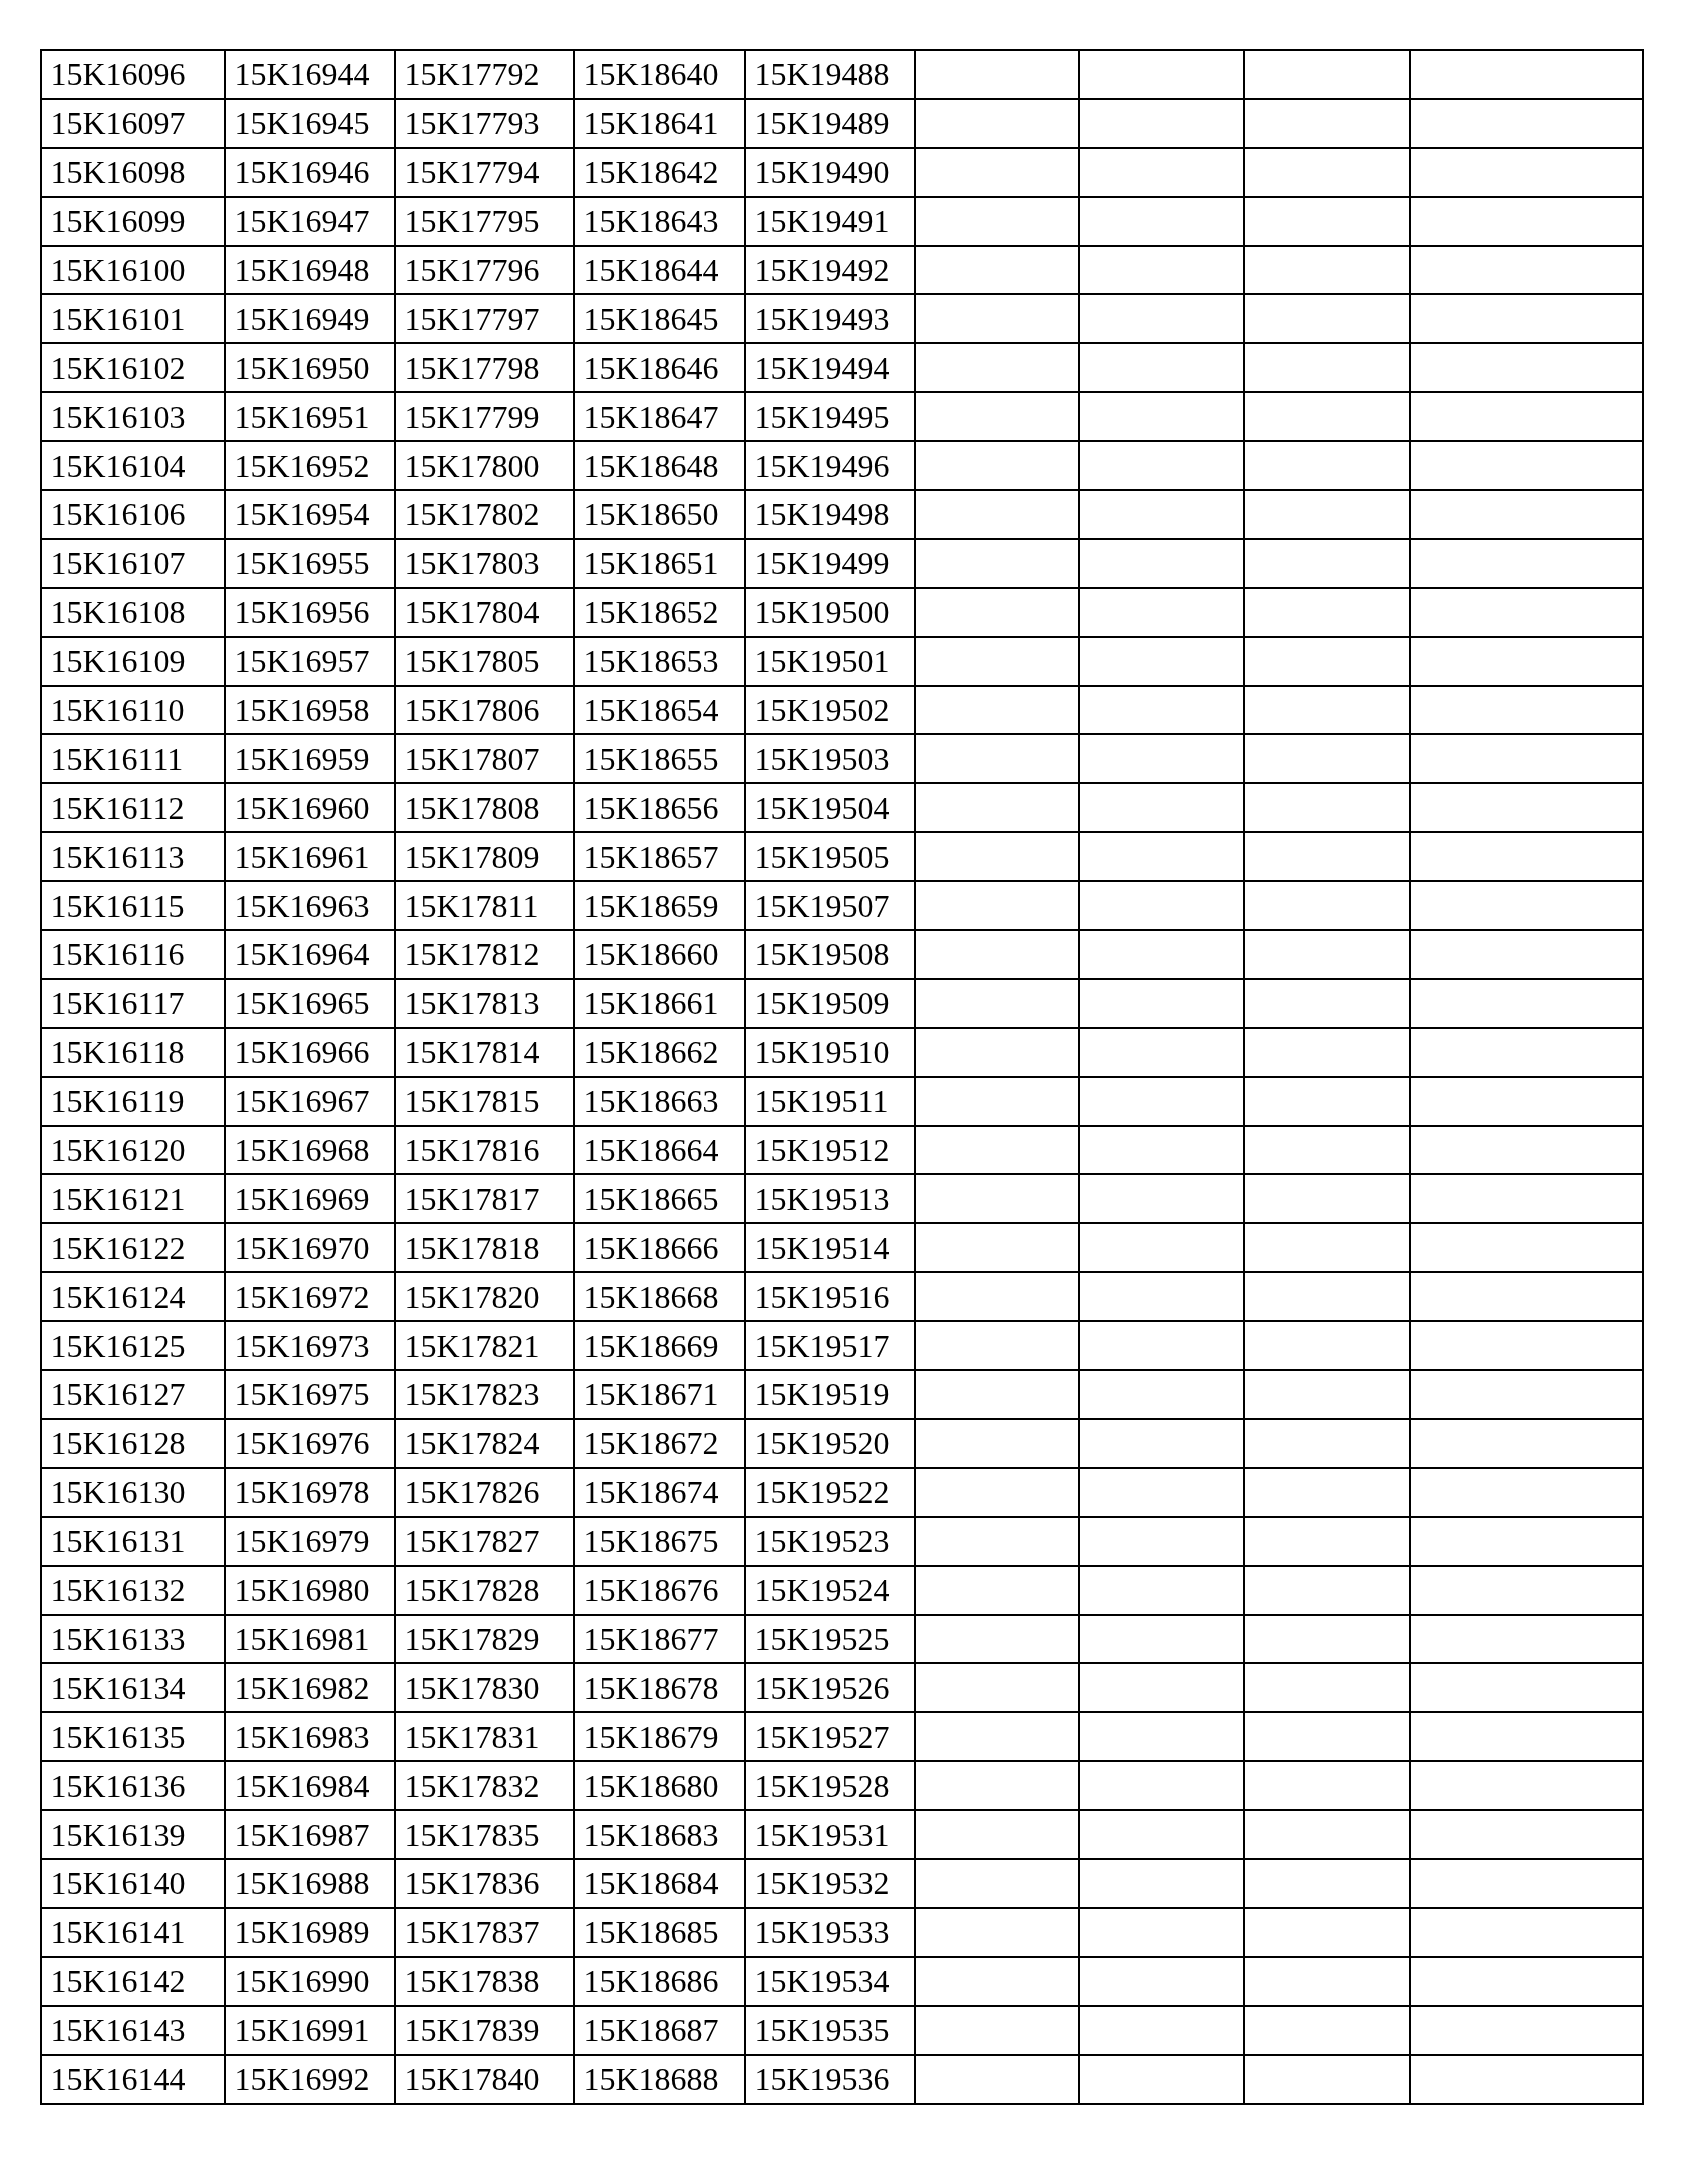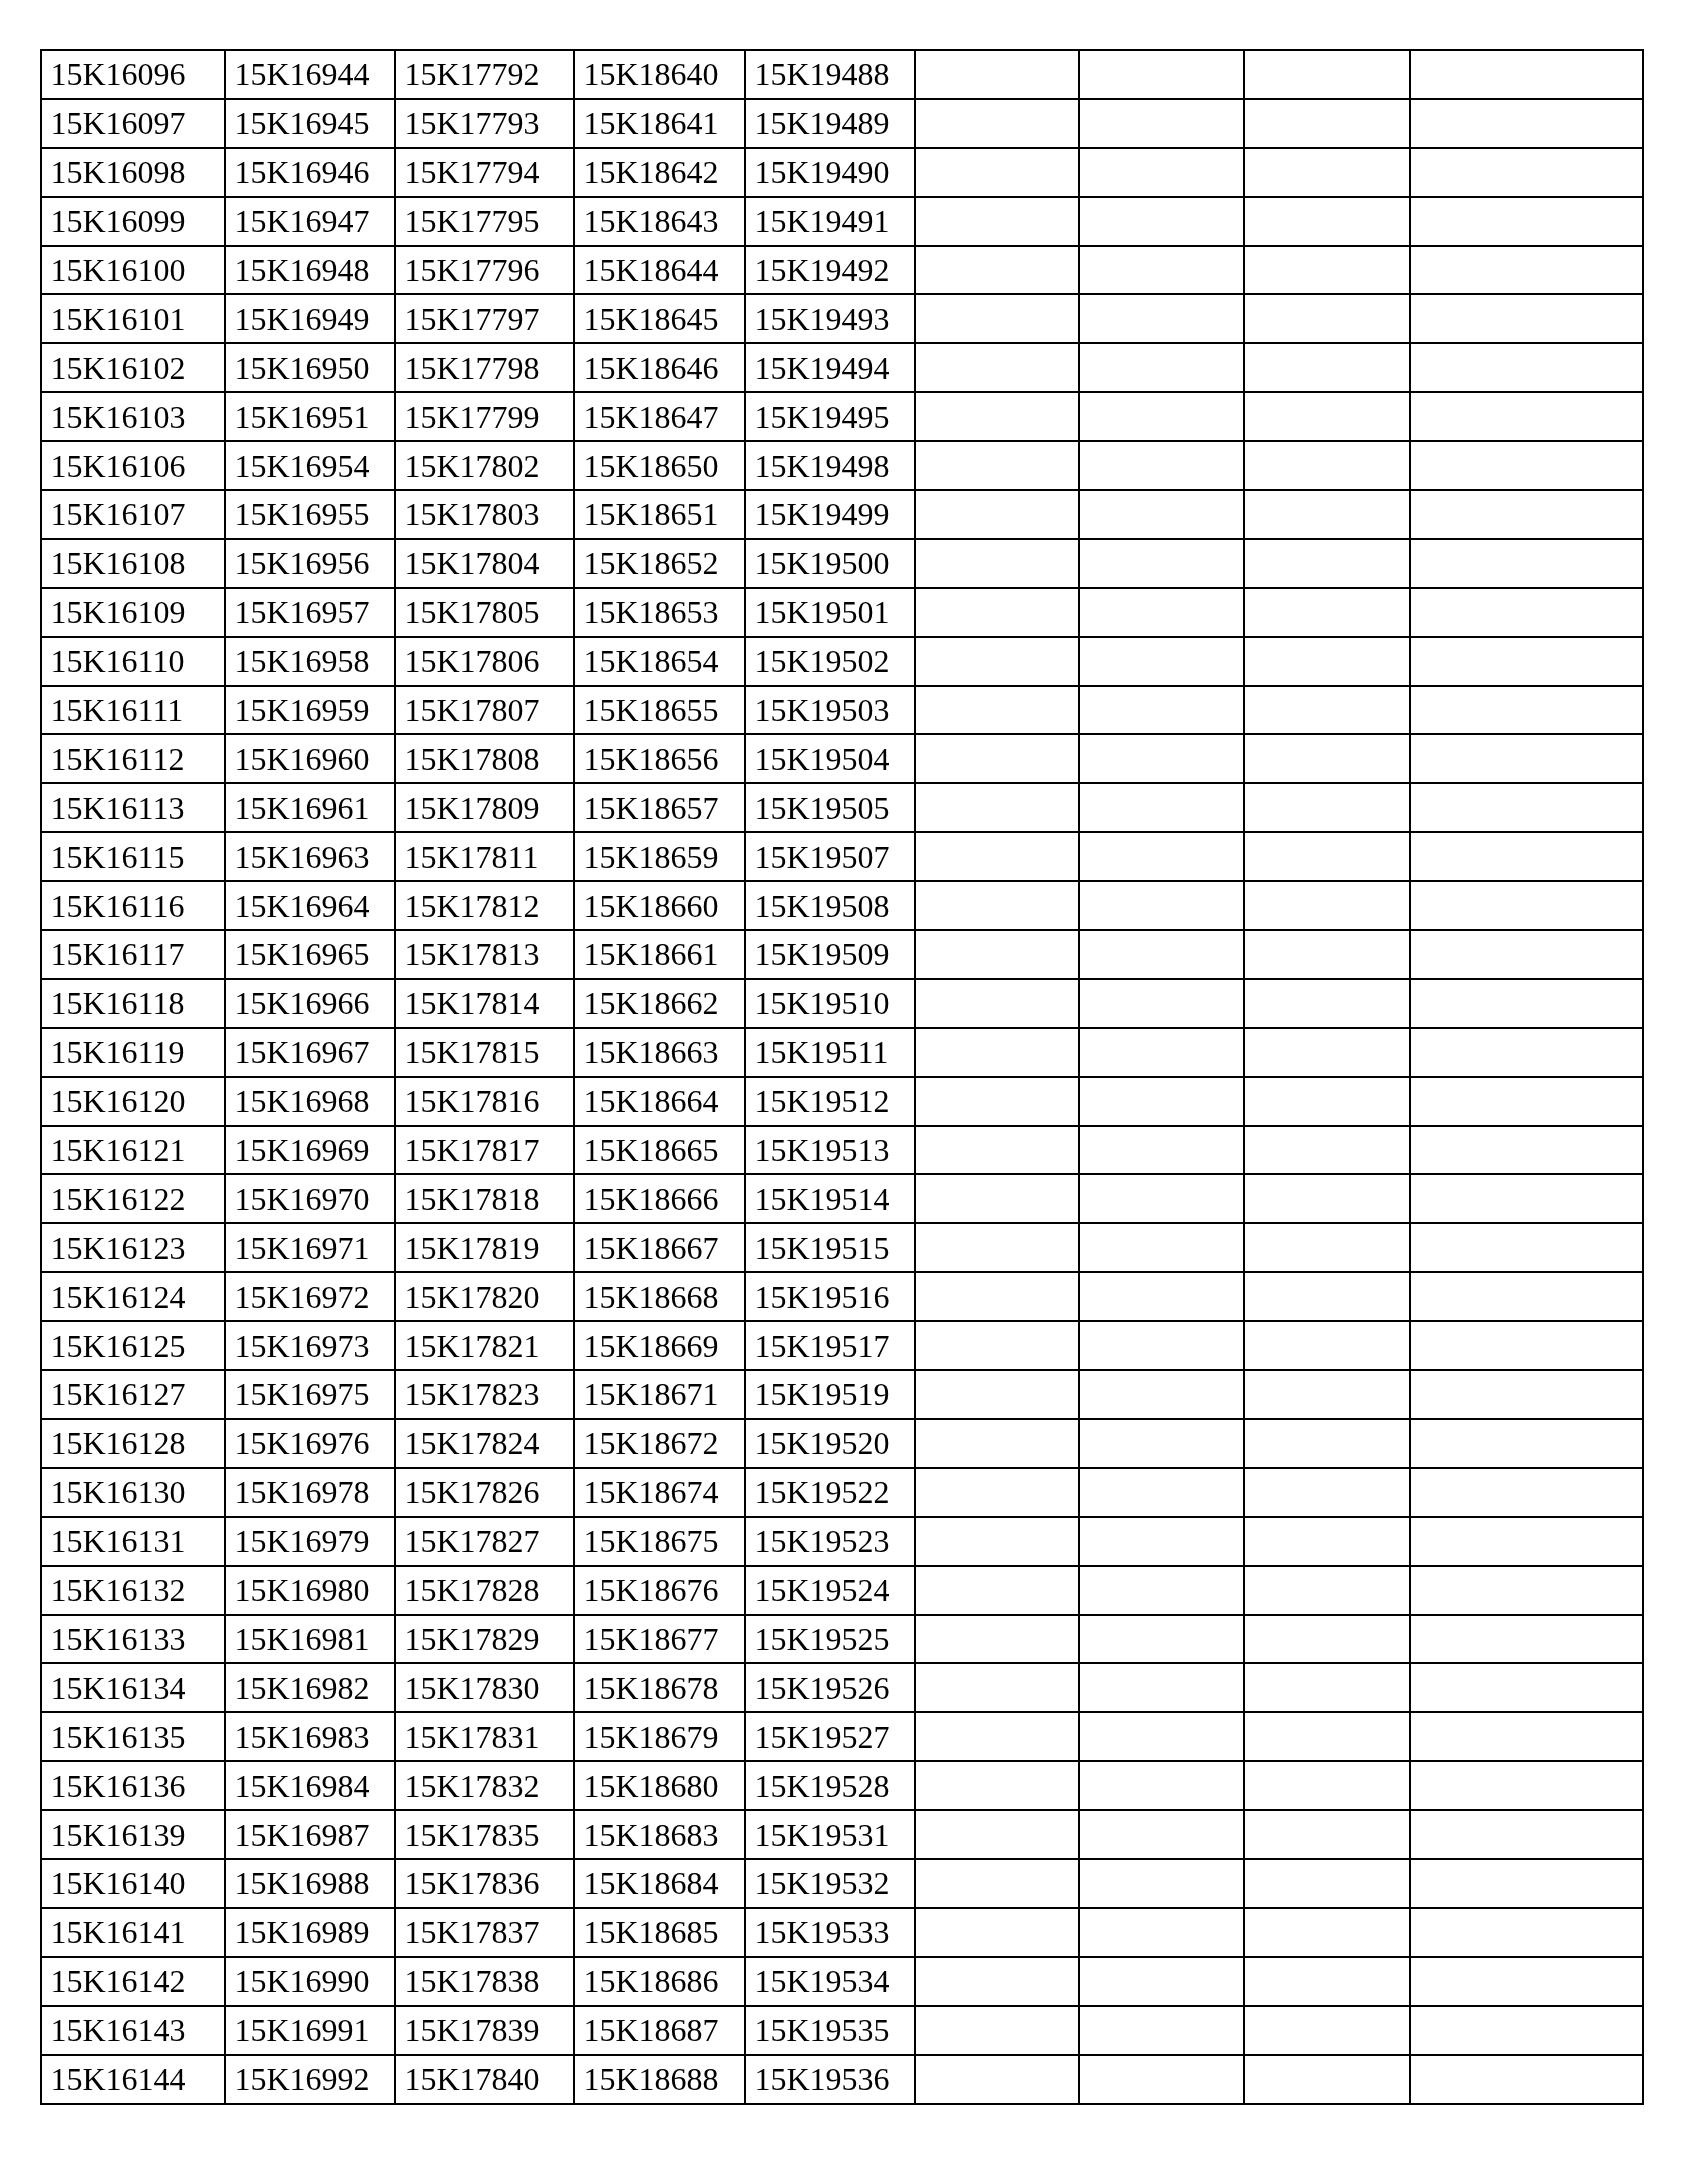--- a/index.html
+++ b/index.html
@@ -135,20 +135,31 @@
           <td>15K16951</td>
           <td>15K17799</td>
           <td>15K18647</td>
           <td>15K19495</td>
           <td></td>
           <td></td>
           <td></td>
           <td></td>
         </tr>
         <tr>
+          <td>15K16104</td>
+          <td>15K16952</td>
+          <td>15K17800</td>
+          <td>15K18648</td>
+          <td>15K19496</td>
+          <td></td>
+          <td></td>
+          <td></td>
+          <td></td>
+        </tr>
+        <tr>
           <td>15K16106</td>
           <td>15K16954</td>
           <td>15K17802</td>
           <td>15K18650</td>
           <td>15K19498</td>
           <td></td>
           <td></td>
           <td></td>
           <td></td>
         </tr>
@@ -305,31 +316,20 @@
           <td></td>
           <td></td>
           <td></td>
         </tr>
         <tr>
           <td>15K16122</td>
           <td>15K16970</td>
           <td>15K17818</td>
           <td>15K18666</td>
           <td>15K19514</td>
-          <td></td>
-          <td></td>
-          <td></td>
-          <td></td>
-        </tr>
-        <tr>
-          <td>15K16123</td>
-          <td>15K16971</td>
-          <td>15K17819</td>
-          <td>15K18667</td>
-          <td>15K19515</td>
           <td></td>
           <td></td>
           <td></td>
           <td></td>
         </tr>
         <tr>
           <td>15K16124</td>
           <td>15K16972</td>
           <td>15K17820</td>
           <td>15K18668</td>

